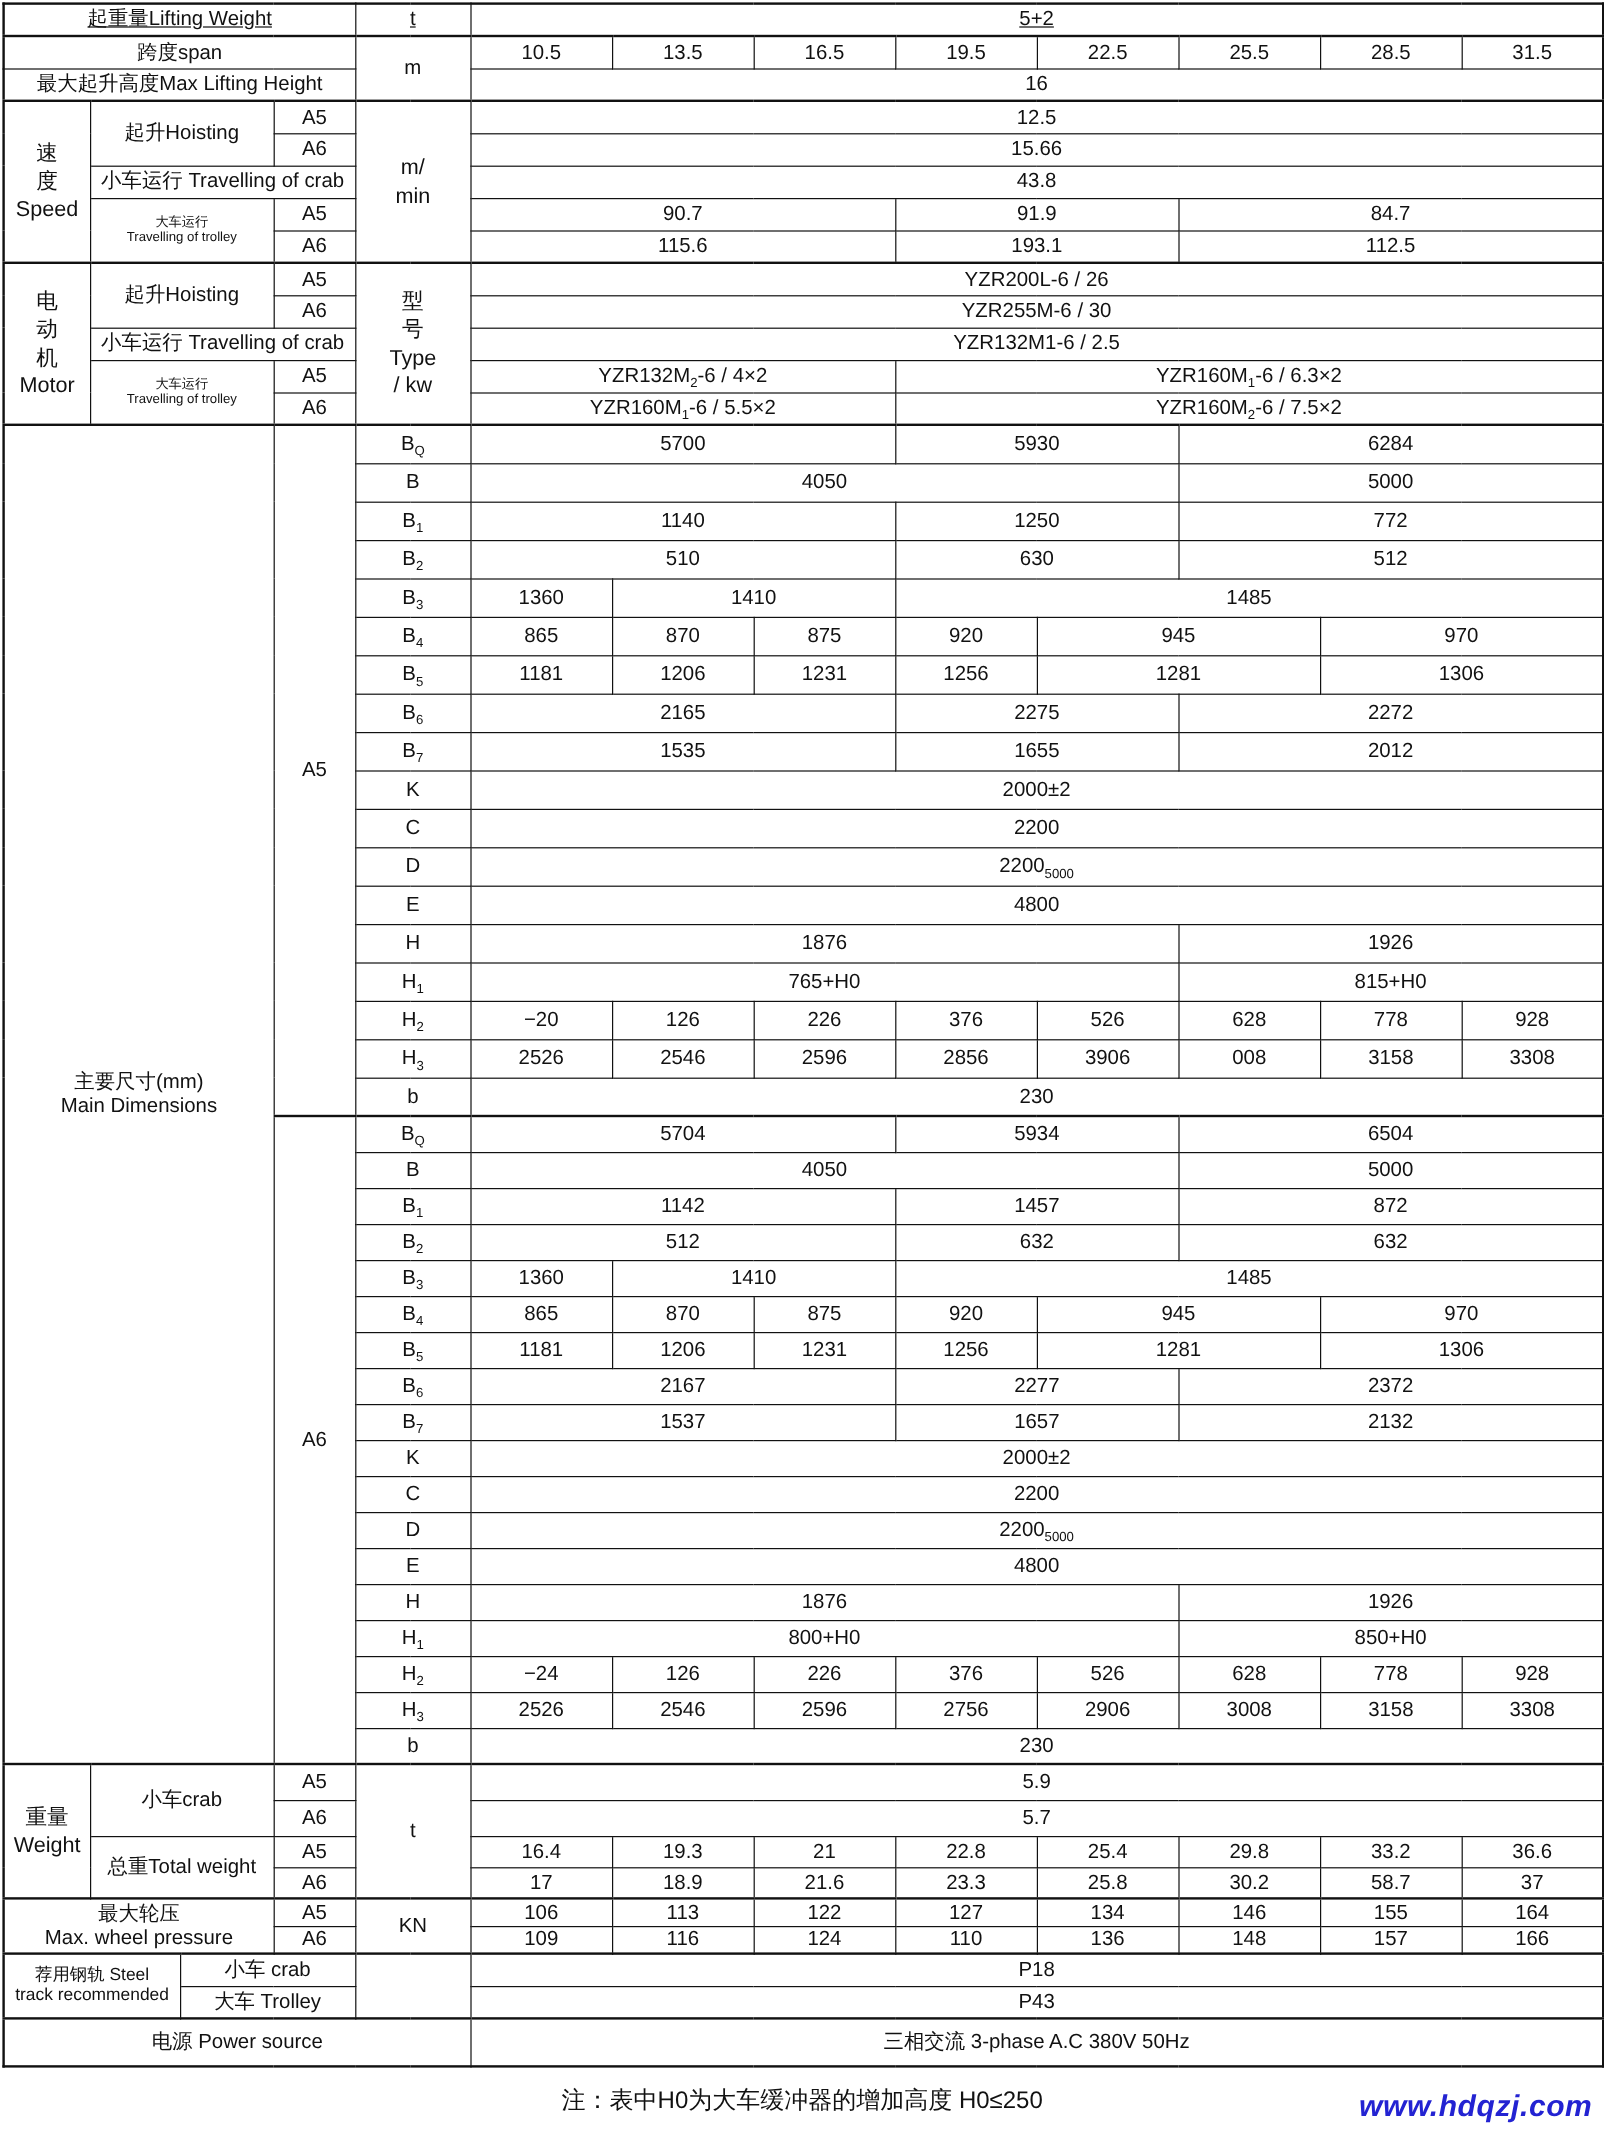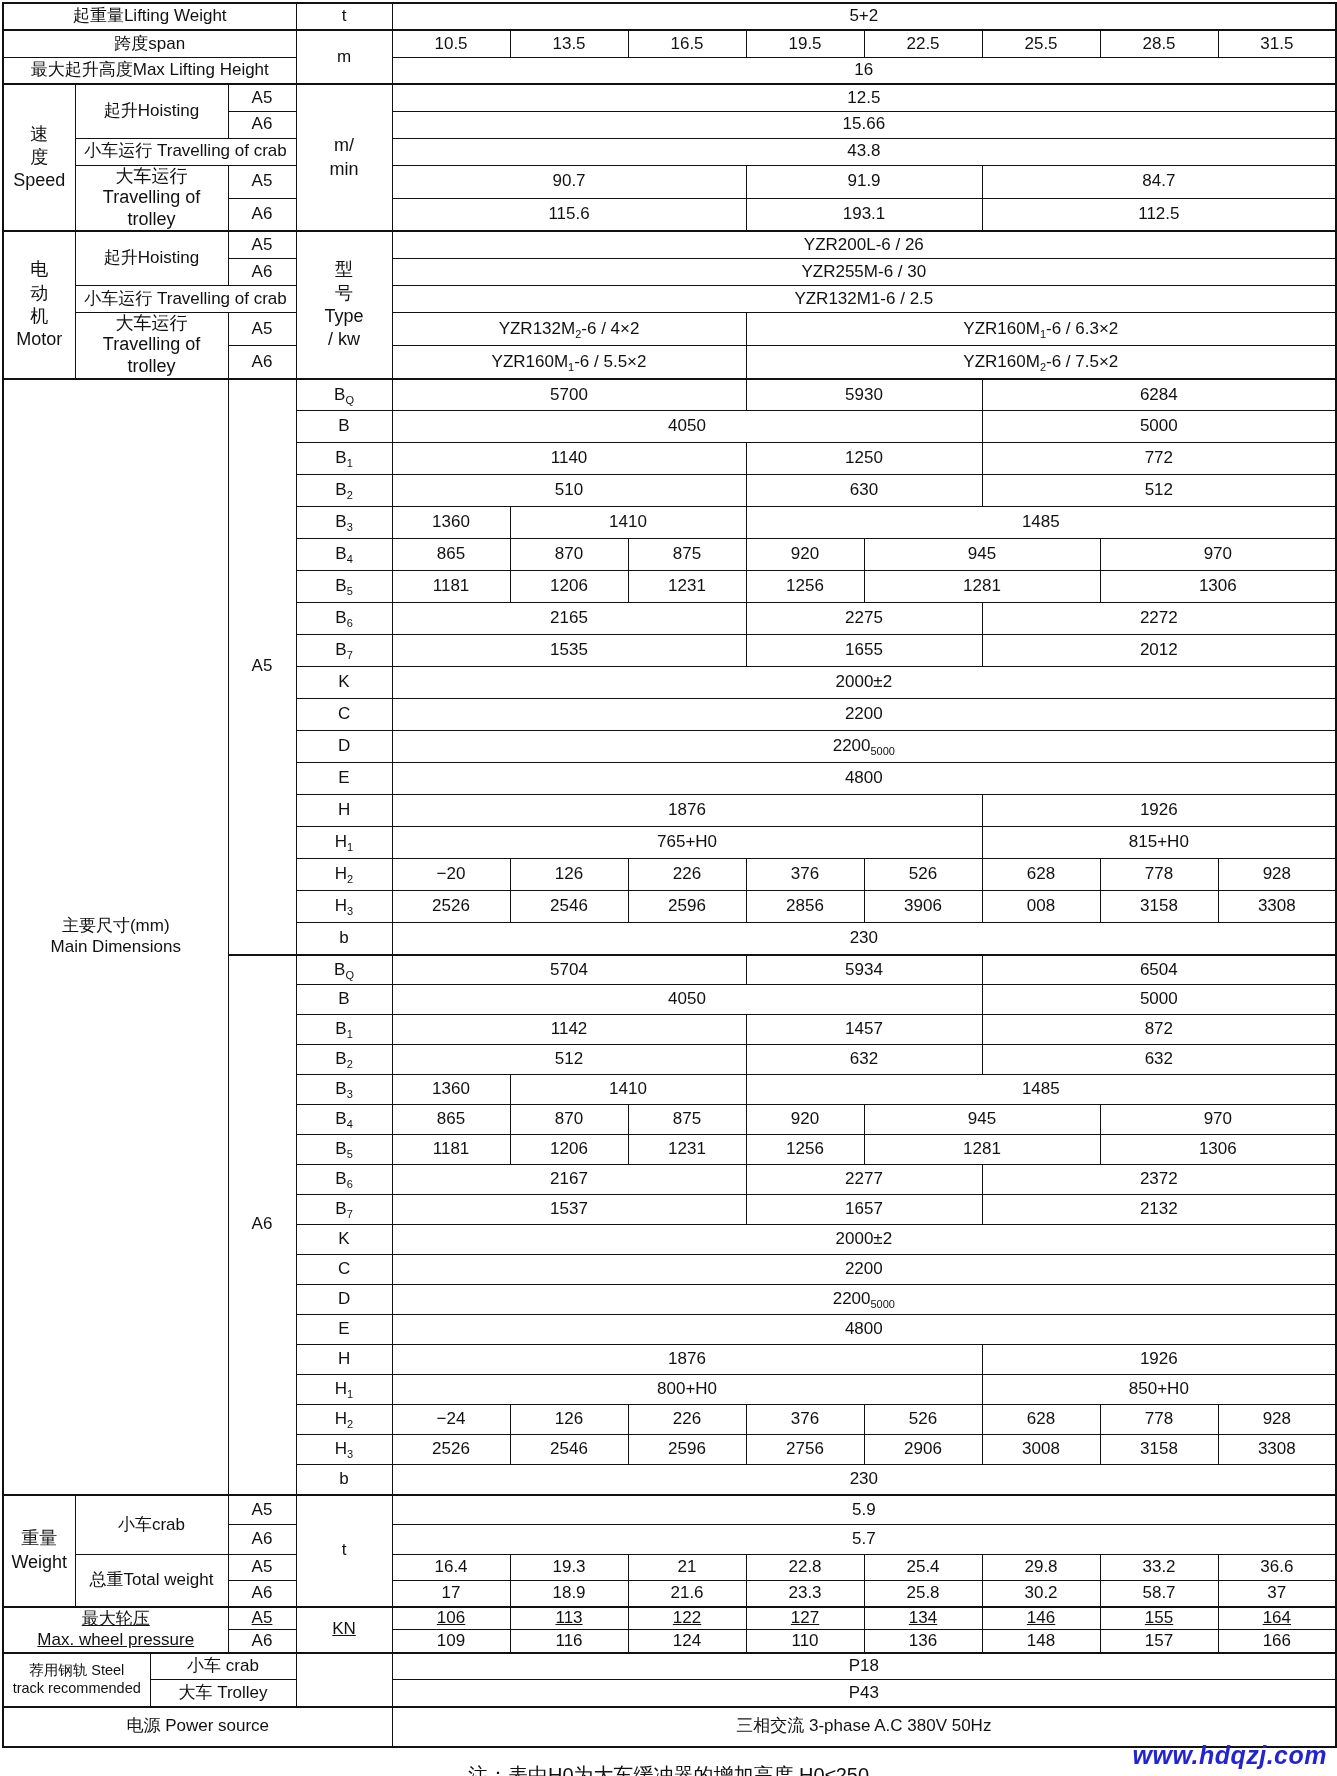--- a/index.html
+++ b/index.html
@@ -24,21 +24,21 @@
     vertical-align:middle;
     font-size:17px;
     padding:0 2px;
     line-height:1.2;
     overflow:hidden;
     white-space:normal;
   }
   table.spec td.tt { border-top:2px solid #111; }
   table.spec td.lbl { font-size:17px; }
   table.spec td.small { font-size:14.5px; }
-  table.spec td.two { font-size:18px; }
+  table.spec td.two { font-size:11px; }
   table.spec td.vlab { font-size:18px; line-height:1.3; }
   table.spec td sub { font-size:11px; line-height:0; }
   .note-row {
     width:1337px;
     text-align:center;
     font-size:20px;
     padding-top:14px;
     color:#111;
   }
   .watermark {
@@ -67,21 +67,21 @@
         <col style="width: 118px;">
         <col style="width: 118px;">
         <col style="width: 118px;">
         <col style="width: 118px;">
         <col style="width: 118px;">
         <col style="width: 118px;">
         <col style="width: 118px;">
         <col style="width: 118px;">
       </colgroup>
     <tbody id="spec-body">
-        <tr style="height: 27px;">
+        <tr style="height: 27px; text-decoration: underline;">
           <td colspan="4" class="lbl">起重量Lifting Weight</td>
           <td colspan="2">t</td>
           <td colspan="8">5+2</td>
         </tr>
         <tr style="height: 27px;">
           <td colspan="4" class="lbl tt">跨度span</td>
           <td colspan="2" rowspan="2" class="tt">m</td>
           <td class="tt">10.5</td>
           <td class="tt">13.5</td>
           <td class="tt">16.5</td>
@@ -401,21 +401,21 @@
           <td>A6</td>
           <td>17</td>
           <td>18.9</td>
           <td>21.6</td>
           <td>23.3</td>
           <td>25.8</td>
           <td>30.2</td>
           <td>58.7</td>
           <td>37</td>
         </tr>
-        <tr style="height: 23px; text-decoration: underline;">
+        <tr style="height: 23px;">
           <td colspan="3" rowspan="2" class="lbl tt">最大轮压<br>Max.  wheel pressure</td>
           <td class="tt">A5</td>
           <td colspan="2" rowspan="2" class="tt">KN</td>
           <td class="tt">106</td>
           <td class="tt">113</td>
           <td class="tt">122</td>
           <td class="tt">127</td>
           <td class="tt">134</td>
           <td class="tt">146</td>
           <td class="tt">155</td>

